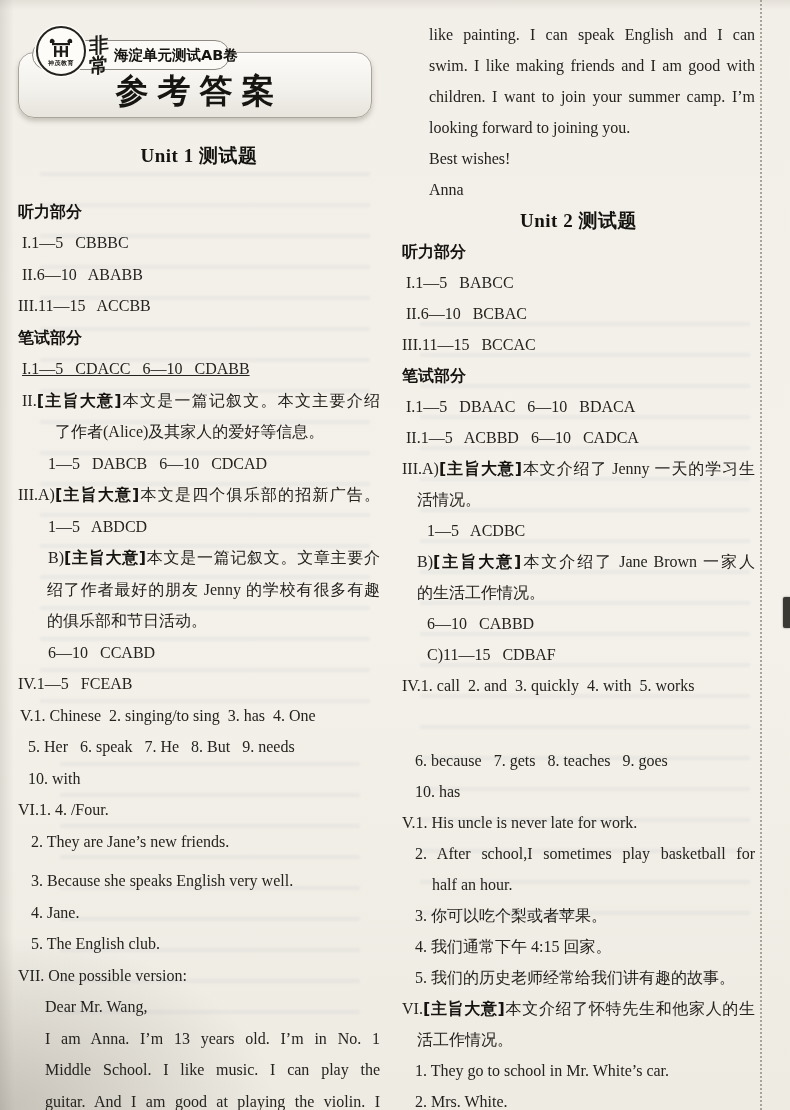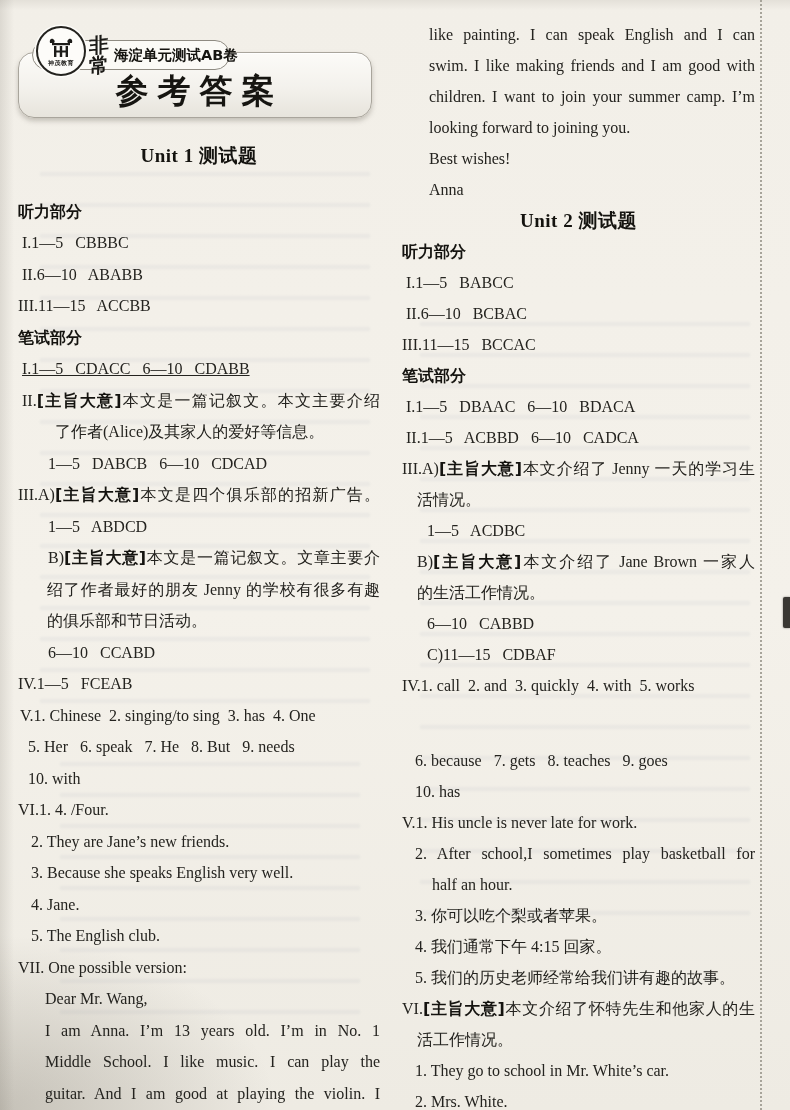--- a/index.html
+++ b/index.html
@@ -114,21 +114,21 @@
       <div class="ln just" style="padding-left: 30px;"><span>B)</span><span class="b">[主旨大意]</span><span>本文是一篇记叙文。文章主要介</span></div>
       <div class="ln just" style="padding-left: 29px;"><span>绍了作者最好的朋友 Jenny 的学校有很多有趣</span></div>
       <div class="ln" style="padding-left: 29px;"><span>的俱乐部和节日活动。</span></div>
       <div class="ln" style="padding-left: 30px; font-family: Liberation Serif, serif;"><span>6—10   CCABD</span></div>
       <div class="ln"><span>IV.1—5   FCEAB</span></div>
       <div class="ln" style="padding-left: 2px;"><span>V.1. Chinese  2. singing/to sing  3. has  4. One</span></div>
       <div class="ln" style="padding-left: 10px;"><span>5. Her   6. speak   7. He   8. But   9. needs</span></div>
       <div class="ln" style="padding-left: 10px;"><span>10. with</span></div>
       <div class="ln"><span>VI.1. 4. /Four.</span></div>
       <div class="ln" style="padding-left: 13px;"><span>2. They are Jane’s new friends.</span></div>
-      <div class="ln" style="padding-left: 13px;"><span>3. Because she speaks English very well.</span></div>
+      <div class="ln" style="padding-left: 13px; margin-top: 8px;"><span>3. Because she speaks English very well.</span></div>
       <div class="ln" style="padding-left: 13px;"><span>4. Jane.</span></div>
       <div class="ln" style="padding-left: 13px;"><span>5. The English club.</span></div>
       <div class="ln"><span>VII. One possible version:</span></div>
       <div class="ln" style="padding-left: 27px;"><span>Dear Mr. Wang,</span></div>
       <div class="ln just" style="padding-left: 27px;"><span>I am Anna. I’m 13 years old. I’m in No. 1</span></div>
       <div class="ln just" style="padding-left: 27px;"><span>Middle School. I like music. I can play the</span></div>
       <div class="ln just" style="padding-left: 27px;"><span>guitar. And I am good at playing the violin. I</span></div>
     </div>
 
   <div class="col rightcol">

